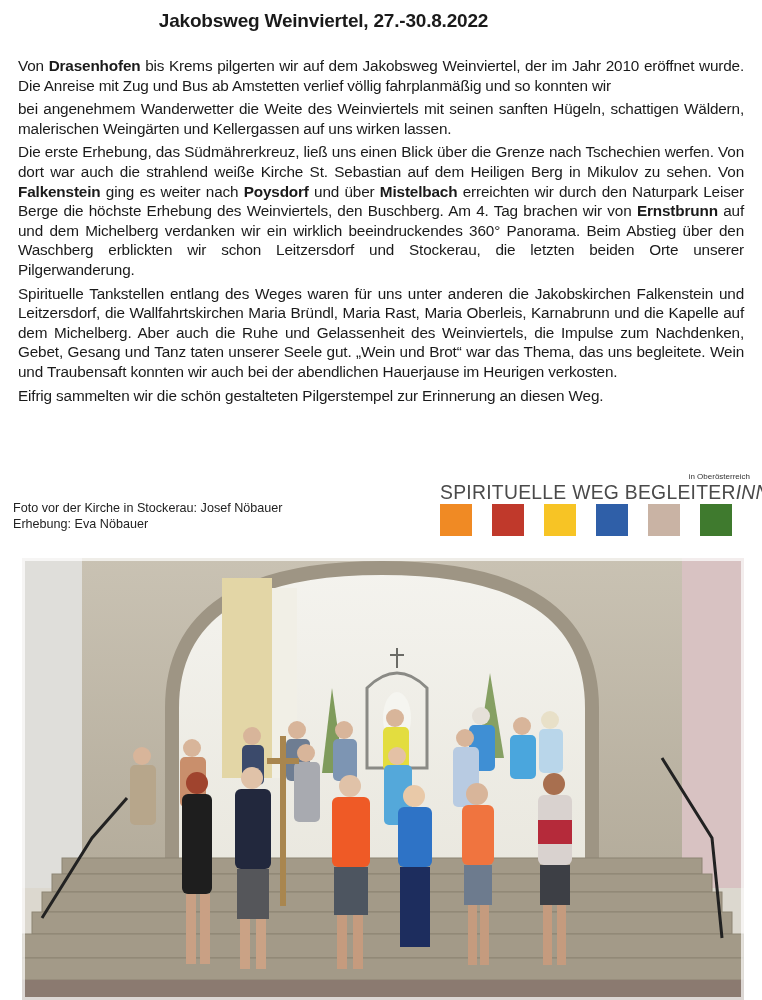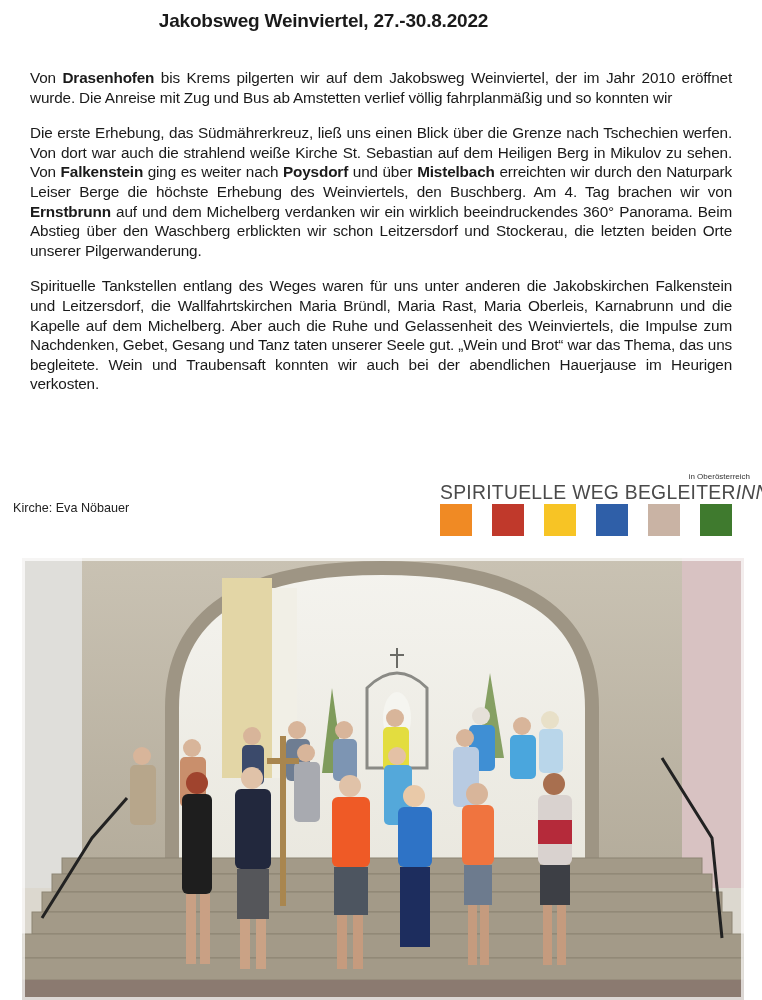--- a/index.html
+++ b/index.html
@@ -1,43 +1,46 @@
 <!DOCTYPE html>
 <html><head>
 <meta charset="utf-8">
 <style>
   html, body { margin: 0; padding: 0; background: #ffffff; }
   body { width: 762px; height: 1000px; overflow: hidden; position: relative; font-family: "Liberation Sans", sans-serif; color: #1a1a1a; }
   .title { position: absolute; top: 10px; left: 0; width: 647px; text-align: center; font-weight: bold; font-size: 19px; letter-spacing: -0.2px; }
   .body-text { position: absolute; top: 52px; left: 14px; width: 734px; font-size: 15.3px; line-height: 19.6px; text-align: justify; letter-spacing: -0.15px; }
-  .body-text p { margin: 16px; }
+  .body-text p { margin: 4px; }
   .body-text b { font-weight: bold; }
   .credits { position: absolute; top: 500px; left: 13px; font-size: 12.6px; line-height: 16px; color: #222; }
   .logo { position: absolute; top: 472px; left: 438px; width: 316px; height: 70px; }
   .logo-region { position: absolute; right: 4px; top: 0; font-size: 8px; font-weight: normal; color: #333; }
   .logo-title { position: absolute; left: 2px; top: 8px; font-size: 21px; color: #4a4a4a; letter-spacing: 0.3px; white-space: nowrap; font-weight: normal; transform: scaleX(0.92); transform-origin: left top; }
   .logo-title .it { font-style: italic; }
   .logo-boxes { position: absolute; left: 2px; top: 32px; width: 312px; height: 32px; }
   .logo-box { position: absolute; top: 0; width: 32px; height: 32px; }
   .photo { position: absolute; top: 558px; left: 22px; width: 722px; height: 442px; overflow: hidden; background: #d9d6cf; }
   .photo svg { display: block; }
 </style>
 </head>
 <body>
 
 <div class="title">Jakobsweg Weinviertel, 27.-30.8.2022</div>
 
 <div class="body-text" id="article-body">
     <p><span>Von </span><b>Drasenhofen</b><span> bis Krems pilgerten wir auf dem Jakobsweg Weinviertel, der im Jahr 2010 eröffnet wurde. Die Anreise mit Zug und Bus ab Amstetten verlief völlig fahrplanmäßig und so konnten wir</span></p>
+    <p><span>bei angenehmem Wanderwetter die Weite des Weinviertels mit seinen sanften Hügeln, schattigen Wäldern, malerischen Weingärten und Kellergassen auf uns wirken lassen.</span></p>
     <p><span>Die erste Erhebung, das Südmährerkreuz, ließ uns einen Blick über die Grenze nach Tschechien werfen. Von dort war auch die strahlend weiße Kirche St. Sebastian auf dem Heiligen Berg in Mikulov zu sehen. Von </span><b>Falkenstein</b><span> ging es weiter nach </span><b>Poysdorf</b><span> und über </span><b>Mistelbach</b><span> erreichten wir durch den Naturpark Leiser Berge die höchste Erhebung des Weinviertels, den Buschberg. Am 4. Tag brachen wir von </span><b>Ernstbrunn</b><span> auf und dem Michelberg verdanken wir ein wirklich beeindruckendes 360° Panorama. Beim Abstieg über den Waschberg erblickten wir schon Leitzersdorf und Stockerau, die letzten beiden Orte unserer Pilgerwanderung.</span></p>
     <p><span>Spirituelle Tankstellen entlang des Weges waren für uns unter anderen die Jakobskirchen Falkenstein und Leitzersdorf, die Wallfahrtskirchen Maria Bründl, Maria Rast, Maria Oberleis, Karnabrunn und die Kapelle auf dem Michelberg. Aber auch die Ruhe und Gelassenheit des Weinviertels, die Impulse zum Nachdenken, Gebet, Gesang und Tanz taten unserer Seele gut. „Wein und Brot“ war das Thema, das uns begleitete. Wein und Traubensaft konnten wir auch bei der abendlichen Hauerjause im Heurigen verkosten.</span></p>
+    <p><span>Eifrig sammelten wir die schön gestalteten Pilgerstempel zur Erinnerung an diesen Weg.</span></p>
   </div>
 
 <div class="credits">
-  <div>Kirche: Eva Nöbauer</div>
+  <div>Foto vor der Kirche in Stockerau: Josef Nöbauer</div>
+  <div>Erhebung: Eva Nöbauer</div>
 </div>
 
 <div class="logo">
   <div class="logo-region">in Oberösterreich</div>
   <div class="logo-title"><span>SPIRITUELLE WEG BEGLEITER</span><span class="it">INNEN</span></div>
   <div class="logo-boxes" id="logo-boxes">
       <div class="logo-box" style="left: 0px; background: rgb(240, 138, 36);"></div>
       <div class="logo-box" style="left: 52px; background: rgb(192, 57, 43);"></div>
       <div class="logo-box" style="left: 104px; background: rgb(247, 196, 37);"></div>
       <div class="logo-box" style="left: 156px; background: rgb(47, 95, 168);"></div>

